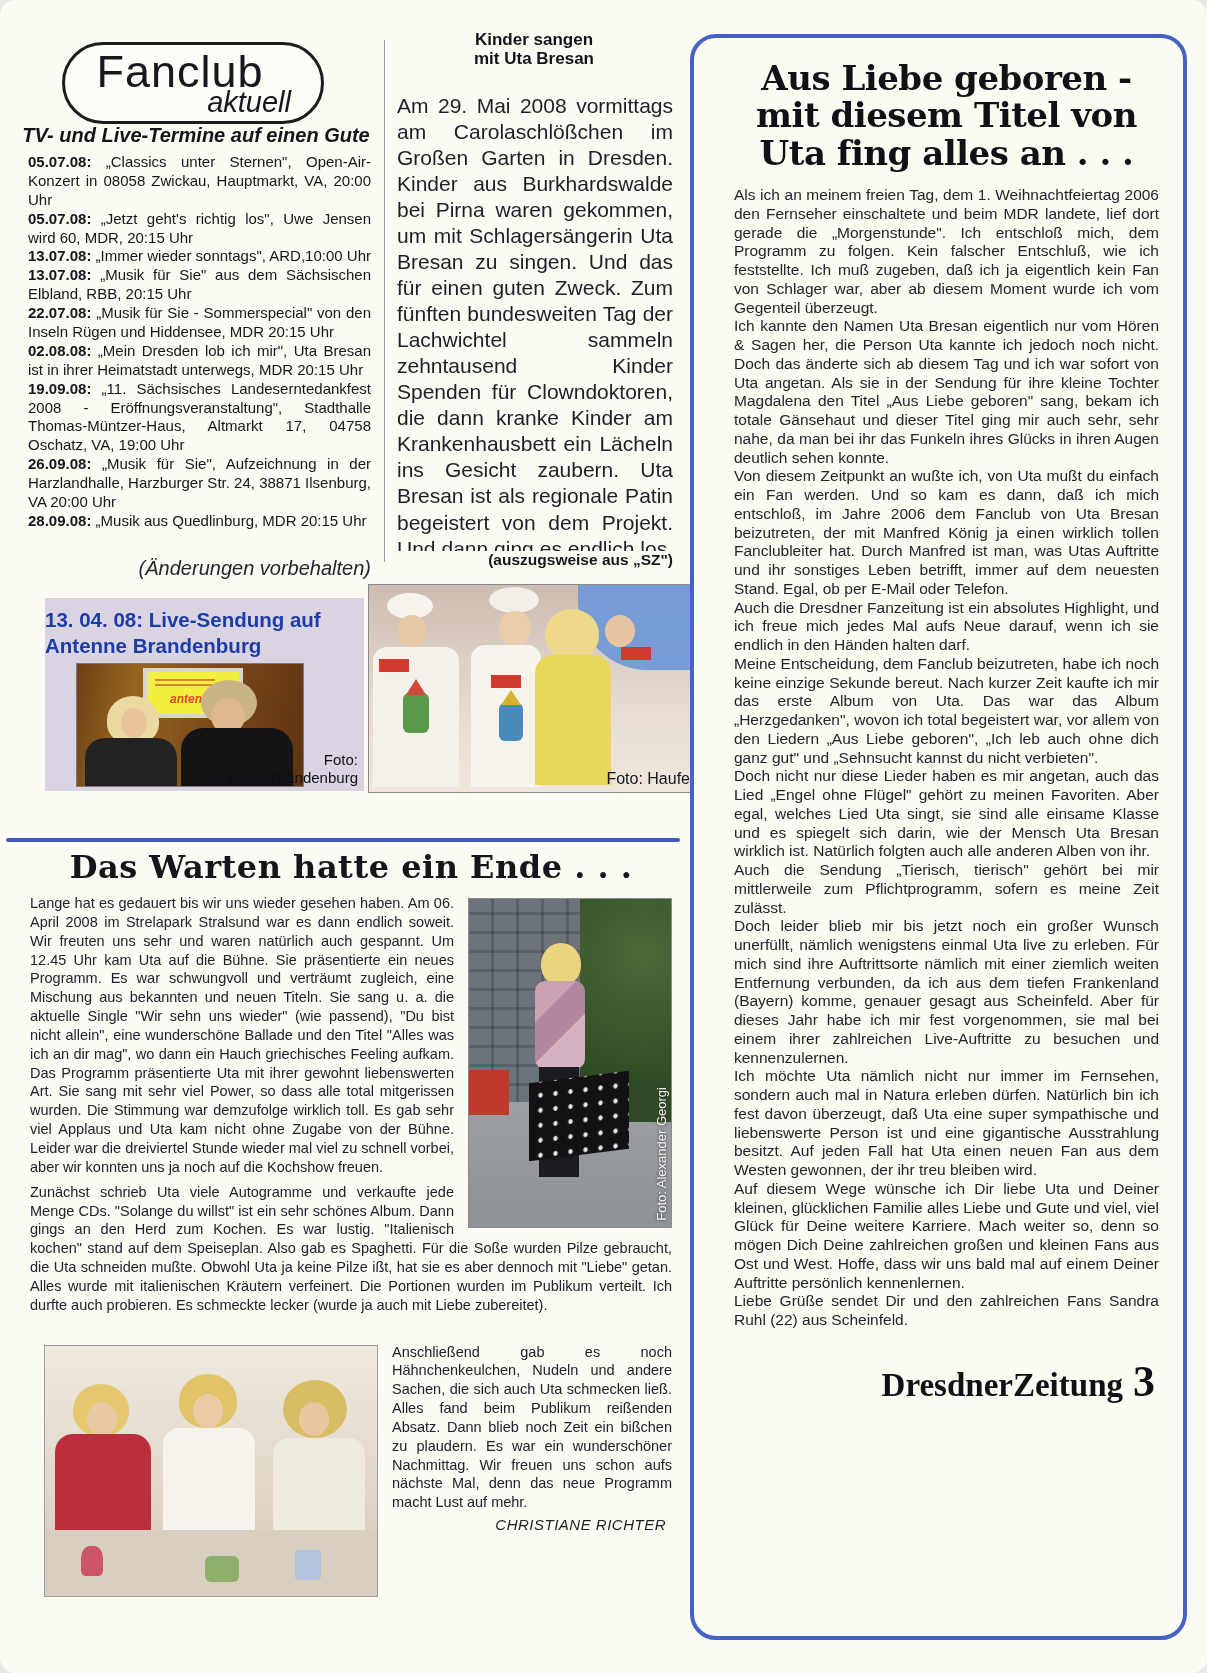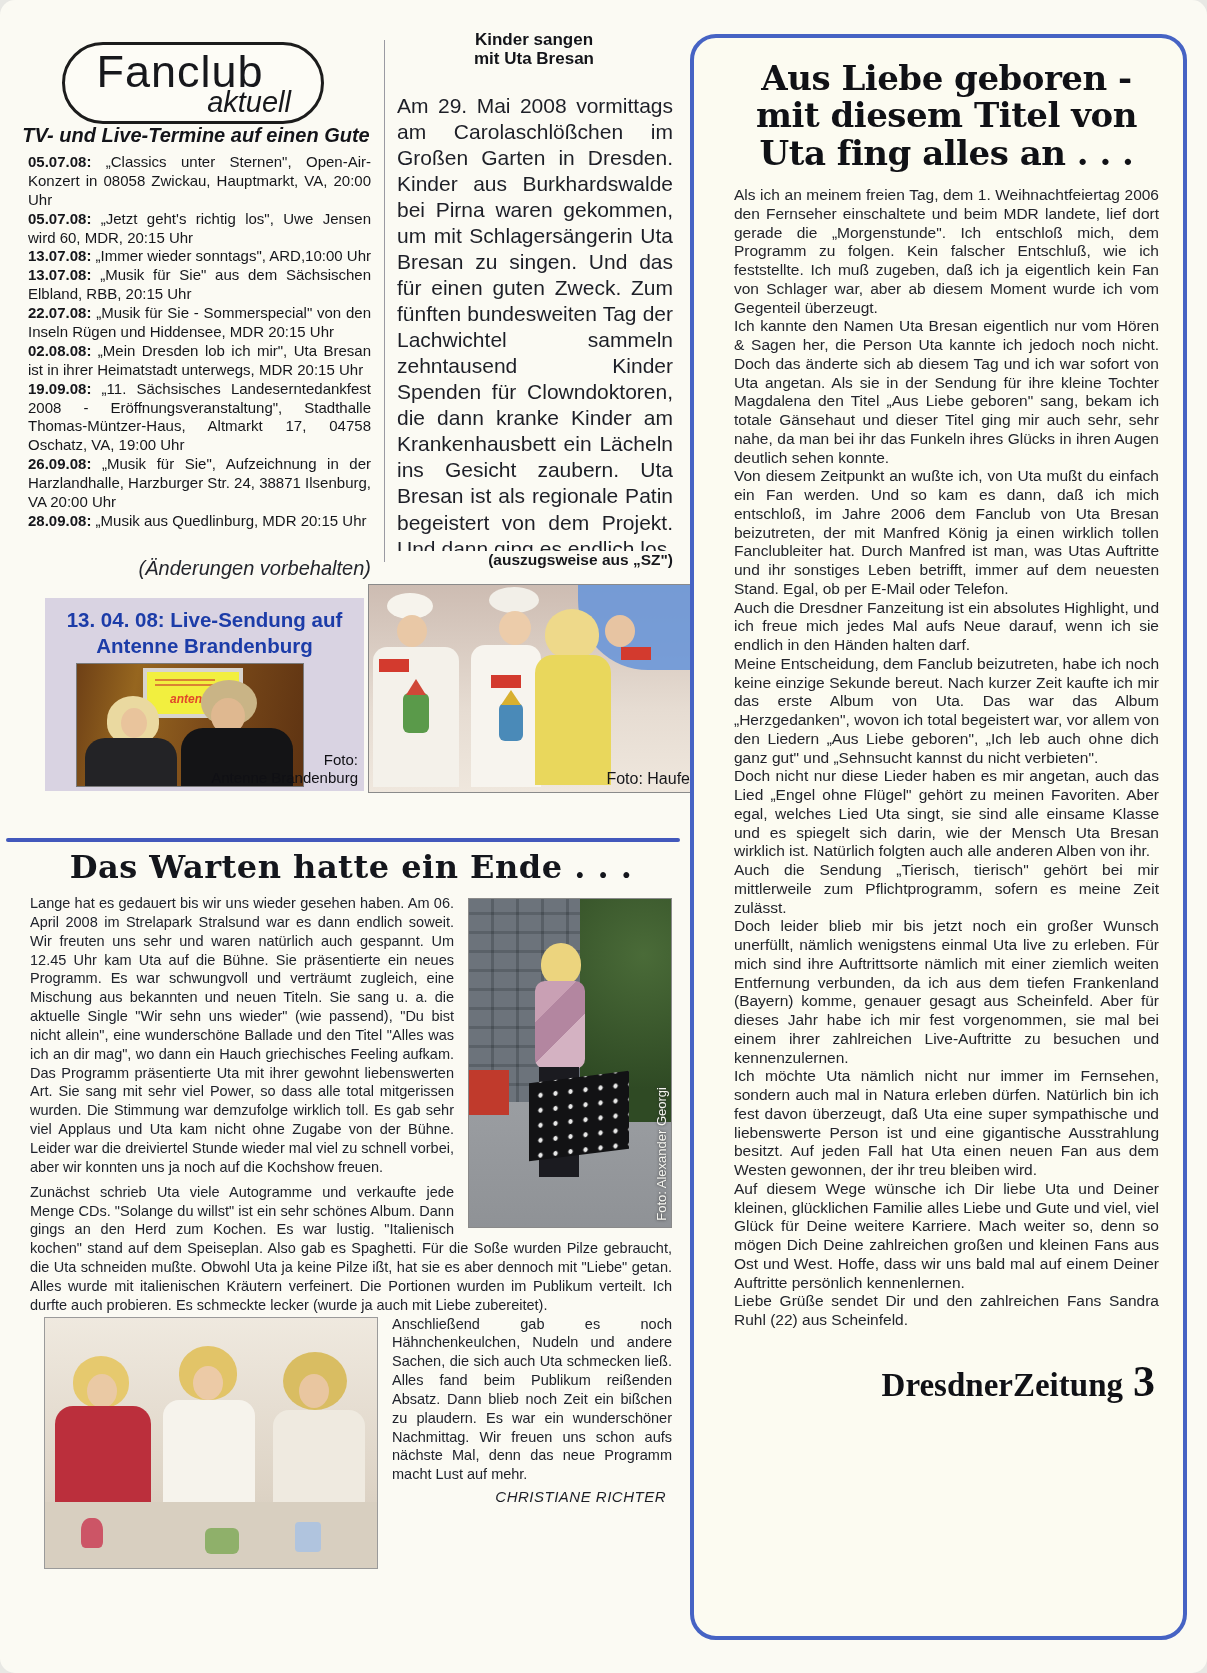--- a/index.html
+++ b/index.html
@@ -10,21 +10,21 @@
   .logo-pill{position:absolute;left:62px;top:42px;width:256px;height:76px;border:3px solid #1c1c1c;border-radius:44px;background:#fdfcf6;}
   .logo-main{position:absolute;left:0;right:26px;top:1px;text-align:center;font-size:45px;color:#17181c;letter-spacing:1px;}
   .logo-sub{position:absolute;right:30px;top:41px;font-style:italic;font-size:29px;color:#17181c;}
   .tv-title{position:absolute;left:20px;top:124px;width:352px;text-align:center;font-weight:bold;font-style:italic;font-size:20px;color:#131419;}
   .termine-list{position:absolute;left:28px;top:153px;width:343px;font-size:15px;line-height:1.26;text-align:justify;color:#15161b;}
   .termine-list p{margin:0;}
   .termine-list b{font-weight:bold;}
   .aenderungen{position:absolute;left:28px;top:557px;width:343px;text-align:right;font-style:italic;font-size:20px;color:#23252c;}
 
   .antenne-box{position:absolute;left:45px;top:598px;width:319px;height:193px;background:#d9d3e2;}
-  .antenne-title{padding-top:9px;text-align:center;font-weight:bold;font-size:20.5px;line-height:1.25;color:#1c3ca8;}
+  .antenne-title{padding-top:9px;font-weight:bold;font-size:20.5px;line-height:1.25;color:#1c3ca8;}
   .photo1{position:absolute;left:31px;top:65px;width:226px;height:122px;background:linear-gradient(100deg,#6e4016,#96661f 25%,#7d4c1a 55%,#5e3312);border:1px solid #7a7a7a;overflow:hidden;}
   .p1-sign{position:absolute;top:4px;left:66px;width:92px;height:42px;background:#f2ef3f;border:4px solid #d8d4ce;text-align:center;}
   .p1-sign-txt{font-style:italic;font-weight:bold;font-size:12px;color:#e1482a;position:relative;top:20px;}
   .p1-sign-lines{position:absolute;top:4px;left:8px;width:60px;height:10px;background:repeating-linear-gradient(0deg,#d0542e 0 2px,transparent 2px 5px);opacity:.7;}
   .p1-whair{position:absolute;left:30px;top:32px;width:52px;height:48px;border-radius:50% 50% 42% 42%;background:#ead9a0;}
   .p1-wface{position:absolute;left:44px;top:44px;width:26px;height:30px;border-radius:50%;background:#e9c49c;}
   .p1-wbody{position:absolute;left:8px;top:74px;width:92px;height:50px;border-radius:20px 20px 0 0;background:#232326;}
   .p1-mhair{position:absolute;left:124px;top:16px;width:56px;height:46px;border-radius:50%;background:#c9b486;}
   .p1-mface{position:absolute;left:134px;top:34px;width:34px;height:36px;border-radius:50%;background:#dfb890;}
   .p1-mbody{position:absolute;left:104px;top:64px;width:112px;height:60px;border-radius:22px 22px 0 0;background:#141416;}
@@ -74,21 +74,21 @@
   .warten .gap{height:6px;}
   .photo3{float:right;width:202px;height:328px;margin:4px 0 8px 14px;position:relative;background:linear-gradient(180deg,#b9bdc2 0%,#aeb3b8 60%,#9b9ea2 60%,#8f9296 100%);border:1px solid #8a8a8a;overflow:hidden;}
   .p3-bldg{position:absolute;left:0;top:0;width:58%;height:62%;background:repeating-linear-gradient(0deg,#a6abb1 0 16px,#8a9096 16px 19px),repeating-linear-gradient(90deg,#a6abb1 0 22px,#878d93 22px 25px);background-blend-mode:multiply;}
   .p3-green{position:absolute;right:0;top:0;width:45%;height:68%;background:radial-gradient(circle at 70% 25%,#4a6b38,#2f4a24 75%);}
   .p3-red{position:absolute;left:0;top:52%;width:20%;height:14%;background:#c03a2c;}
   .p3-hair{position:absolute;left:72px;top:44px;width:40px;height:42px;border-radius:50% 50% 45% 45%;background:#ecd47e;}
   .p3-top{position:absolute;left:66px;top:82px;width:50px;height:88px;border-radius:10px;background:linear-gradient(135deg,#c9a0b4 0 30%,#b386a0 30% 60%,#d4b2c2 60%);}
   .p3-pants{position:absolute;left:70px;top:168px;width:40px;height:110px;background:#1b1b20;}
   .p3-stand{position:absolute;left:60px;top:178px;width:100px;height:78px;background:#121214;transform:skewY(-7deg);background-image:radial-gradient(#e8e8e8 2px,transparent 2.6px);background-size:15px 15px;background-position:4px 6px;}
   .p3-cap{position:absolute;right:2px;bottom:6px;writing-mode:vertical-rl;transform:rotate(180deg);color:#f5f5f0;font-size:13px;text-shadow:0 0 3px #333;}
-  .warten-bottom{margin-top:0;}
+  .warten-bottom{margin-top:28px;}
   .photo4{float:left;width:332px;height:250px;margin:2px 14px 0 14px;position:relative;background:linear-gradient(180deg,#efe9df,#ddd3c5 70%,#cfc6b8);border:1px solid #9a9a9a;overflow:hidden;}
   .p4-hair1{position:absolute;left:28px;top:38px;width:56px;height:52px;border-radius:50% 50% 46% 46%;background:#e6c96e;}
   .p4-face1{position:absolute;left:42px;top:56px;width:30px;height:34px;border-radius:50%;background:#eac9a4;}
   .p4-top1{position:absolute;left:10px;top:88px;width:96px;height:96px;border-radius:18px 18px 0 0;background:#bb2f3c;}
   .p4-hair2{position:absolute;left:134px;top:28px;width:58px;height:54px;border-radius:50% 50% 46% 46%;background:#e2c468;}
   .p4-face2{position:absolute;left:148px;top:48px;width:30px;height:34px;border-radius:50%;background:#eccaa6;}
   .p4-top2{position:absolute;left:118px;top:82px;width:92px;height:102px;border-radius:16px 16px 0 0;background:#f6f3ec;}
   .p4-hair3{position:absolute;left:238px;top:34px;width:64px;height:58px;border-radius:50%;background:#d9bd62;}
   .p4-face3{position:absolute;left:254px;top:56px;width:30px;height:34px;border-radius:50%;background:#e9c6a0;}
   .p4-top3{position:absolute;left:228px;top:92px;width:92px;height:92px;border-radius:16px 16px 0 0;background:#efeae0;}

